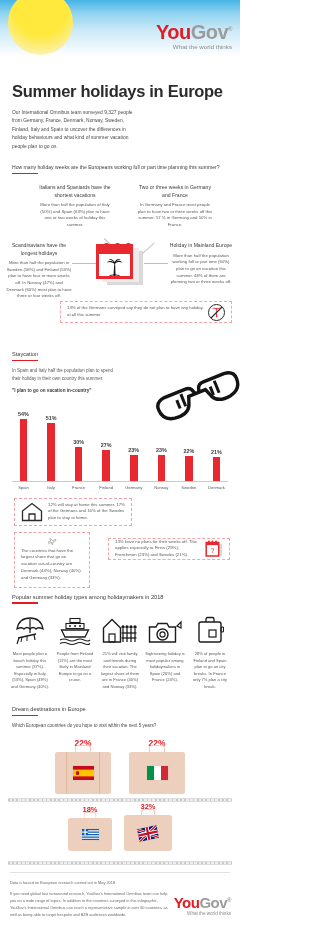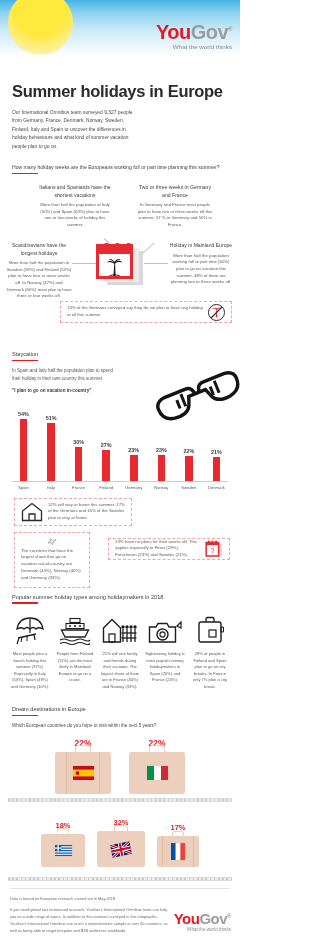--- a/index.html
+++ b/index.html
@@ -633,21 +633,21 @@
           <rect width="7" height="14" fill="#009246"></rect>
           <rect x="7" width="7" height="14" fill="#ffffff"></rect>
           <rect x="14" width="7" height="14" fill="#ce2b37"></rect>
         </svg>
       </div>
     </div>
   </div>
 
   <div class="conveyor"></div>
 
-  <div class="case-row" style="gap:12px;margin-top:16px;">
+  <div class="case-row" style="gap:12px;margin-top:0;">
     <div class="case-item">
       <div class="case-pct" style="font-size:7.5px;">18%</div>
       <div class="suitcase" style="width:44px;height:33px;">
         <div class="handle" style="width:13px;height:6px;top:-6px;"></div>
         <svg class="flag" width="17" height="11" viewBox="0 0 17 11">
           <rect width="17" height="11" fill="#fff"></rect>
           <rect y="0" width="17" height="1.25" fill="#0d5eaf"></rect>
           <rect y="2.5" width="17" height="1.25" fill="#0d5eaf"></rect>
           <rect y="5" width="17" height="1.25" fill="#0d5eaf"></rect>
           <rect y="7.5" width="17" height="1.25" fill="#0d5eaf"></rect>
@@ -664,33 +664,20 @@
         <div class="handle" style="width:14px;height:6px;top:-6px;"></div>
         <svg class="flag" width="20" height="13" viewBox="0 0 20 13" style="transform:rotate(-12deg);">
           <rect width="20" height="13" fill="#012169"></rect>
           <path d="M0 0 L20 13 M20 0 L0 13" stroke="#fff" stroke-width="2.6"></path>
           <path d="M0 0 L20 13 M20 0 L0 13" stroke="#c8102e" stroke-width="1.4"></path>
           <path d="M10 0 V13 M0 6.5 H20" stroke="#fff" stroke-width="4"></path>
           <path d="M10 0 V13 M0 6.5 H20" stroke="#c8102e" stroke-width="2.2"></path>
         </svg>
       </div>
     </div>
-    <div class="case-item">
-      <div class="case-pct" style="font-size:7.5px;">17%</div>
-      <div class="suitcase" style="width:42px;height:31px;">
-        <div class="handle" style="width:12px;height:5px;top:-5px;"></div>
-        <div class="belt" style="left:5px;"></div>
-        <div class="belt" style="right:5px;"></div>
-        <svg class="flag" width="14" height="17" viewBox="0 0 14 17">
-          <rect width="4.7" height="17" fill="#0055a4"></rect>
-          <rect x="4.7" width="4.7" height="17" fill="#ffffff"></rect>
-          <rect x="9.4" width="4.6" height="17" fill="#ef4135"></rect>
-        </svg>
-      </div>
-    </div>
   </div>
 </div>
 
 <div class="foot-sep"></div>
 <div class="foot-line"></div>
 
 <div class="foot">
   <div class="foot-src">Data is based on European research carried out in May 2018</div>
   <div class="foot-body">If you need global fast turnaround research, YouGov's International Omnibus team can help you on a wide range of topics. In addition to the countries surveyed in this infographic, YouGov's International Omnibus can reach a representative sample in over 60 countries, as well as being able to target bespoke and B2B audiences worldwide.</div>
   <div class="foot-logo">

